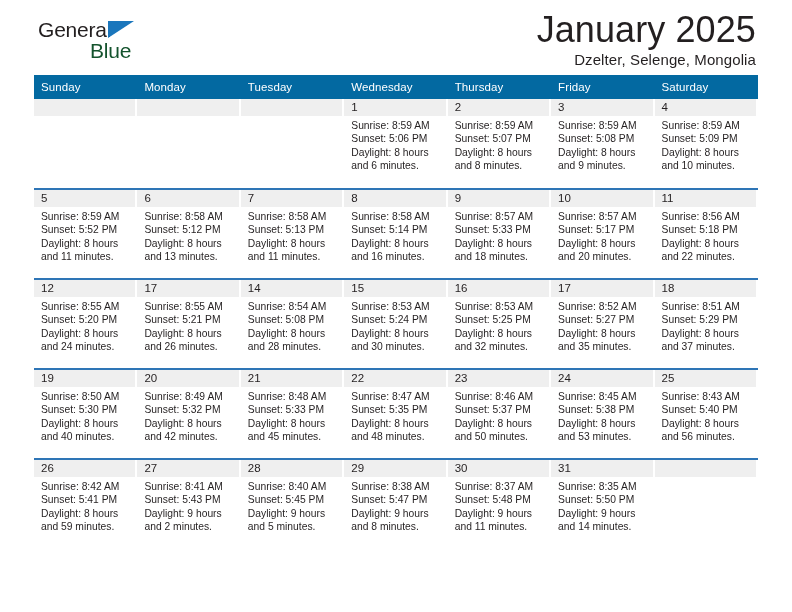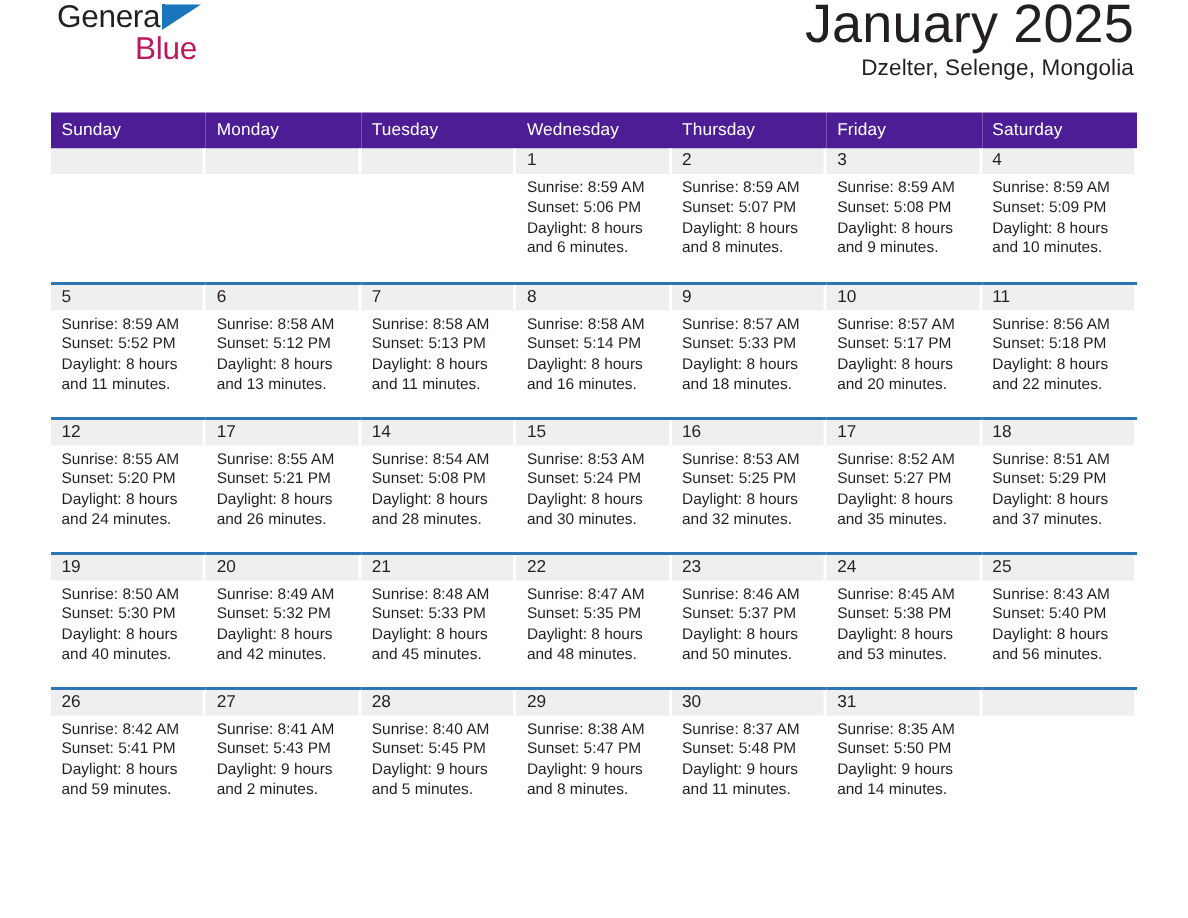--- a/index.html
+++ b/index.html
@@ -19,22 +19,23 @@
     position: relative;
     width: 792px;
     height: 612px;
     padding: 0 34px;
   }
 
   
   .header {
     display: flex;
     justify-content: space-between;
-    align-items: flex-start;
+    align-items: flex-end;
     height: 70px;
+    padding-top: 26px;
   }
   .logo {
     position: relative;
     width: 180px;
     height: 52px;
   }
   .logo-general {
     position: absolute;
     left: 4px;
     top: 0px;
@@ -51,21 +52,21 @@
     height: 0;
     border-left: 26px solid #1a76bc;
     border-bottom: 17px solid transparent;
   }
   .logo-blue {
     position: absolute;
     left: 56px;
     top: 21px;
     font-size: 21px;
     letter-spacing: -0.2px;
-    color: #be185d;
+    color: #14532d;
     font-family: "Liberation Sans", sans-serif;
   }
   .titleblock {
     text-align: right;
     padding-right: 2px;
   }
   .month-title {
     font-size: 36px;
     line-height: 32px;
     color: #231f20;
@@ -82,21 +83,21 @@
   }
 
   
   .calendar {
     width: 724px;
     border-collapse: collapse;
     table-layout: fixed;
     margin-top: 5px;
   }
   .calendar th {
-    background: #4c1d95;
+    background: #0369a1;
     color: #ffffff;
     font-size: 11.5px;
     font-weight: normal;
     text-align: left;
     padding: 6px 0 6px 7px;
     height: 23px;
     letter-spacing: 0.1px;
     border: none;
   }
   .week-row > td {

